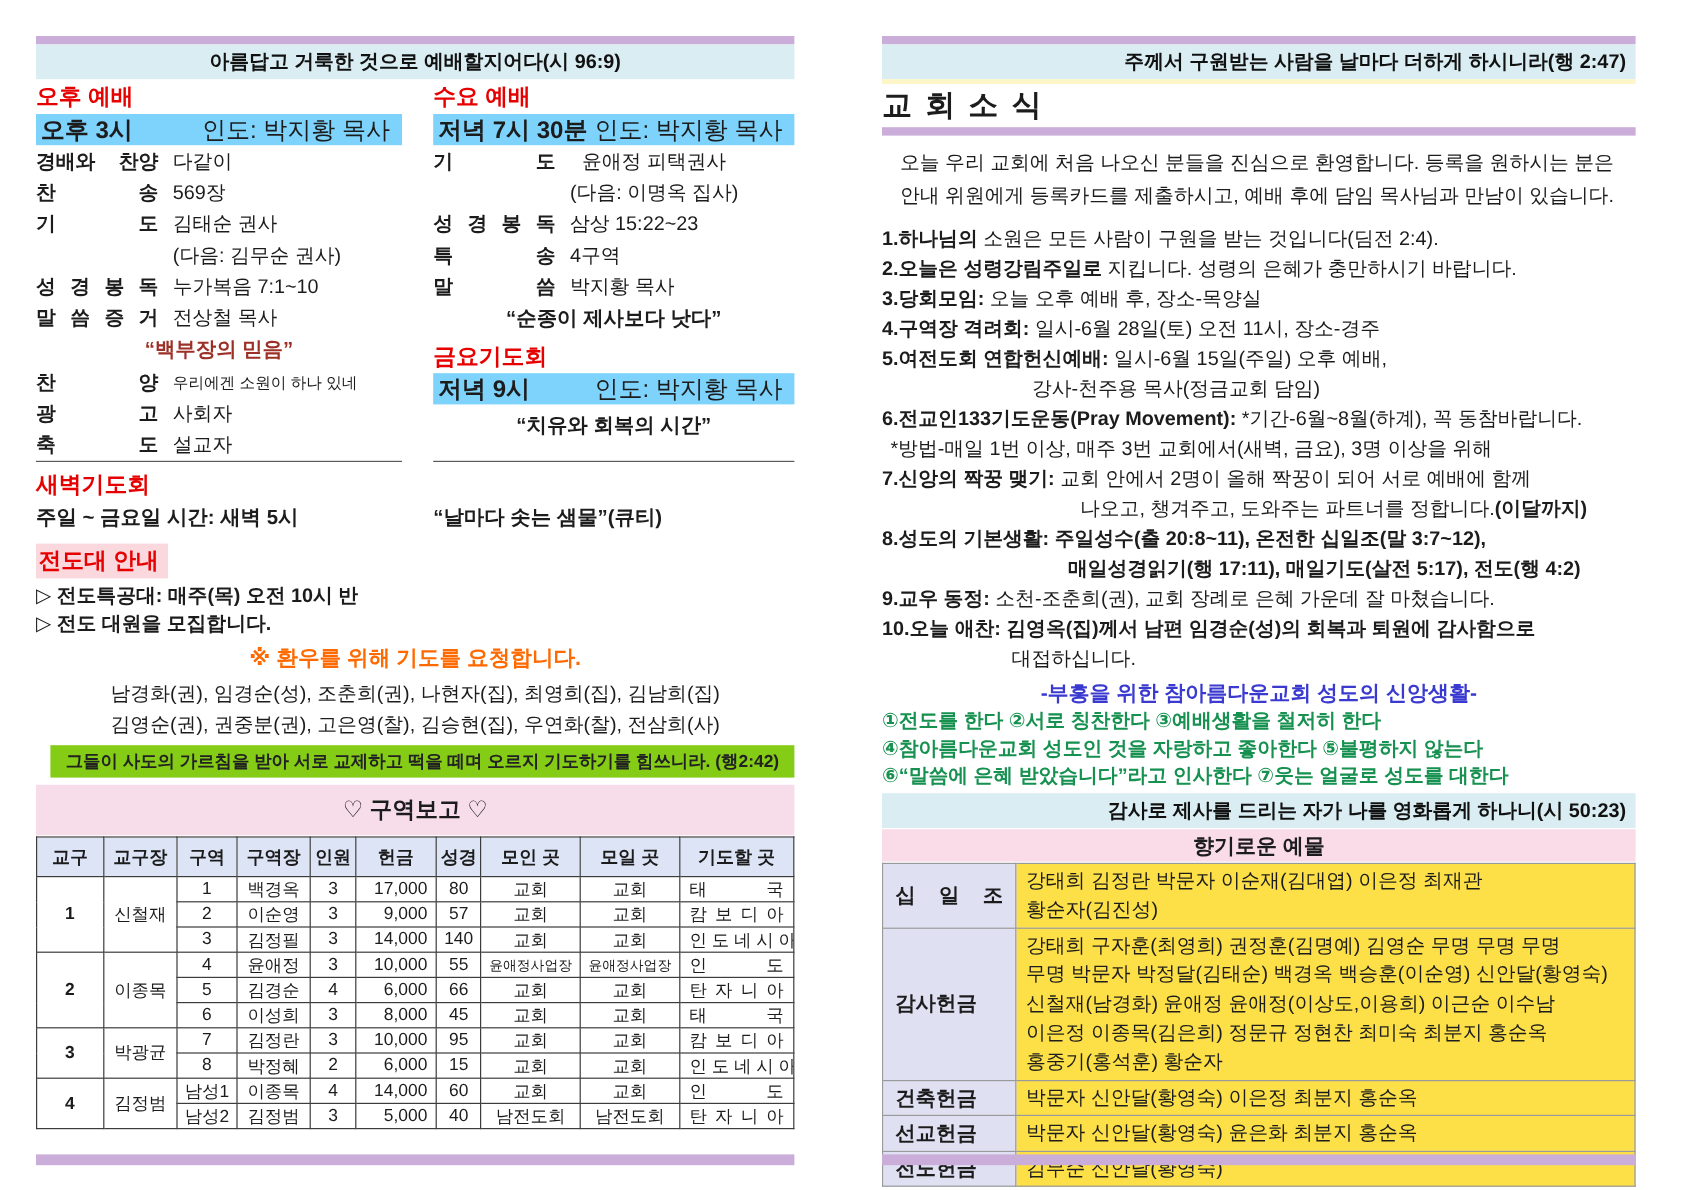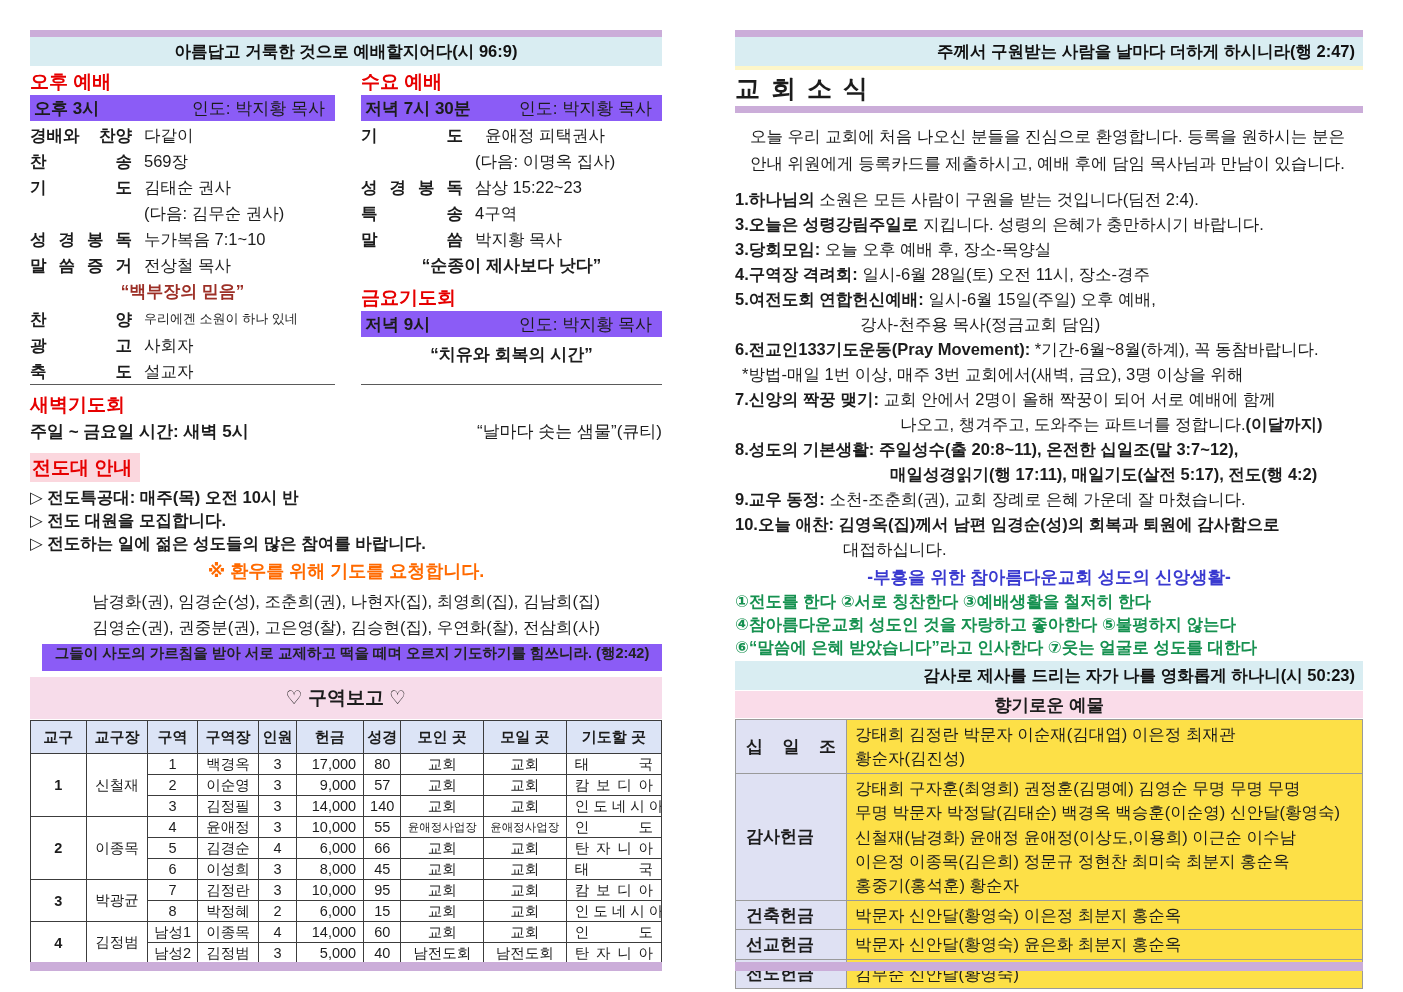--- a/index.html
+++ b/index.html
@@ -17,45 +17,45 @@
   .bar-cyan{height:29px;background:#d9edf2;display:flex;align-items:center;
     font-weight:700;font-size:16.5px;color:#111;}
   .bar-cyan.center{justify-content:center;}
   .bar-cyan.right{justify-content:flex-end;padding-right:8px;box-sizing:border-box;}
   .yellow-strip{height:4px;background:#fdf6c9;}
 
   
   .svc-grid{display:grid;grid-template-columns:305px 1fr;column-gap:26px;margin-top:2px;}
   .svc-col{display:flex;flex-direction:column;}
   .svc-title{color:#e60000;font-weight:800;font-size:19px;line-height:27px;height:27px;}
-  .svc-head{background:#8b5cf6;height:26px;display:flex;justify-content:space-between;
-    align-items:center;font-size:17px;padding:0 10px 0 4px;margin-bottom:1px;}
+  .svc-head{background:#7dd3fc;height:26px;display:flex;justify-content:space-between;
+    align-items:center;font-size:20px;padding:0 10px 0 4px;margin-bottom:1px;}
   .svc-head .t{font-weight:800;}
   .svc-row{min-height:26px;display:flex;align-items:flex-start;font-size:16.5px;line-height:26px;}
   .svc-label{width:102px;flex:none;font-weight:800;text-align:justify;text-align-last:justify;}
   .svc-value{padding-left:12px;}
   .svc-value.small{font-size:13px;}
   .svc-value .v2{line-height:26px;}
   .svc-value .v1{padding-left:10px;line-height:26px;}
   .svc-quote{text-align:center;font-weight:800;font-size:17px;line-height:28px;min-height:28px;}
   .svc-quote.maroon{color:#9c2f26;}
   .divider{margin-top:auto;border-bottom:1.5px solid #5a5a5a;}
 
   .dawn{margin-top:6px;}
   .dawn-grid{display:grid;grid-template-columns:305px 1fr;column-gap:26px;font-size:17px;}
   .dawn-grid .sched{font-weight:800;line-height:28px;}
-  .dawn-grid .quote{font-weight:400;line-height:28px;text-align:right;}
+  .dawn-grid .quote{font-weight:700;line-height:28px;text-align:left;}
 
   .evan-title{display:inline-block;background:#fbd7de;color:#e60000;font-weight:800;
     font-size:19px;line-height:27px;padding:1px 8px 1px 2px;margin-top:7px;}
   .evan-bullets{margin-top:4px;font-weight:700;font-size:16.5px;line-height:23px;}
   .evan-orange{color:#ff6a00;font-weight:800;font-size:18px;text-align:center;line-height:27px;margin-top:3px;}
   .evan-names{font-size:16.5px;text-align:center;line-height:26px;margin-top:3px;}
 
-  .bar-yellow{margin-top:4px;height:27px;background:#8b5cf6;display:flex;align-items:flex-start;
+  .bar-yellow{margin-top:4px;height:27px;background:#84cc16;display:flex;align-items:center;
     justify-content:center;font-weight:700;font-size:14.5px;color:#222;margin-left:12px;}
   .bar-report{margin-top:6px;height:42px;background:#f7dcea;display:flex;align-items:center;
     justify-content:center;font-weight:800;font-size:19px;}
 
   table.report{width:100%;border-collapse:collapse;table-layout:fixed;margin-top:1px;}
   table.report th,table.report td{border:1.2px solid #3c3c3c;padding:0 3px;overflow:hidden;
     white-space:nowrap;}
   table.report th{background:#dce4f6;font-size:15px;font-weight:800;height:32px;}
   table.report td{font-size:14.5px;height:20px;text-align:center;}
   table.report td.num{font-weight:800;}
@@ -186,21 +186,20 @@
       <div class="sched">주일 ~ 금요일 시간: 새벽 5시</div>
       <div class="quote">“날마다 솟는 샘물”(큐티)</div>
     </div>
   </div>
 
   <div>
     <div class="evan-title">전도대 안내</div>
     <div class="evan-bullets" id="evan-bullets">
         <div>▷ 전도특공대: 매주(목) 오전 10시 반</div>
         <div>▷ 전도 대원을 모집합니다.</div>
-        <div>▷ 전도하는 일에 젊은 성도들의 많은 참여를 바랍니다.</div>
       </div>
     <div class="evan-orange">※ 환우를 위해 기도를 요청합니다.</div>
     <div class="evan-names" id="evan-names">
         <div>남경화(권), 임경순(성), 조춘희(권), 나현자(집), 최영희(집), 김남희(집)</div>
         <div>김영순(권), 권중분(권), 고은영(찰), 김승현(집), 우연화(찰), 전삼희(사)</div>
       </div>
   </div>
 
   <div class="bar-yellow">
     <span>그들이 사도의 가르침을 받아 서로 교제하고 떡을 떼며 오르지 기도하기를 힘쓰니라. (행2:42)</span>
@@ -365,21 +364,21 @@
   <div class="welcome" id="welcome">
       <div>오늘 우리 교회에 처음 나오신 분들을 진심으로 환영합니다. 등록을 원하시는 분은</div>
       <div>안내 위원에게 등록카드를 제출하시고, 예배 후에 담임 목사님과 만남이 있습니다.</div>
     </div>
 
   <div class="news" id="news-list">
       <div class="news-item">
         <div class="news-line" style="padding-left: 0px;"><span class="b">1.하나님의</span><span> 소원은 모든 사람이 구원을 받는 것입니다(딤전 2:4).</span></div>
       </div>
       <div class="news-item">
-        <div class="news-line" style="padding-left: 0px;"><span class="b">3.오늘은 성령강림주일로</span><span> 지킵니다. 성령의 은혜가 충만하시기 바랍니다.</span></div>
+        <div class="news-line" style="padding-left: 0px;"><span class="b">2.오늘은 성령강림주일로</span><span> 지킵니다. 성령의 은혜가 충만하시기 바랍니다.</span></div>
       </div>
       <div class="news-item">
         <div class="news-line" style="padding-left: 0px;"><span class="b">3.당회모임:</span><span> 오늘 오후 예배 후, 장소-목양실</span></div>
       </div>
       <div class="news-item">
         <div class="news-line" style="padding-left: 0px;"><span class="b">4.구역장 격려회:</span><span> 일시-6월 28일(토) 오전 11시, 장소-경주</span></div>
       </div>
       <div class="news-item">
         <div class="news-line" style="padding-left: 0px;"><span class="b">5.여전도회 연합헌신예배:</span><span> 일시-6월 15일(주일) 오후 예배,</span></div>
         <div class="news-line" style="padding-left: 125px;"><span>강사-천주용 목사(정금교회 담임)</span></div>

